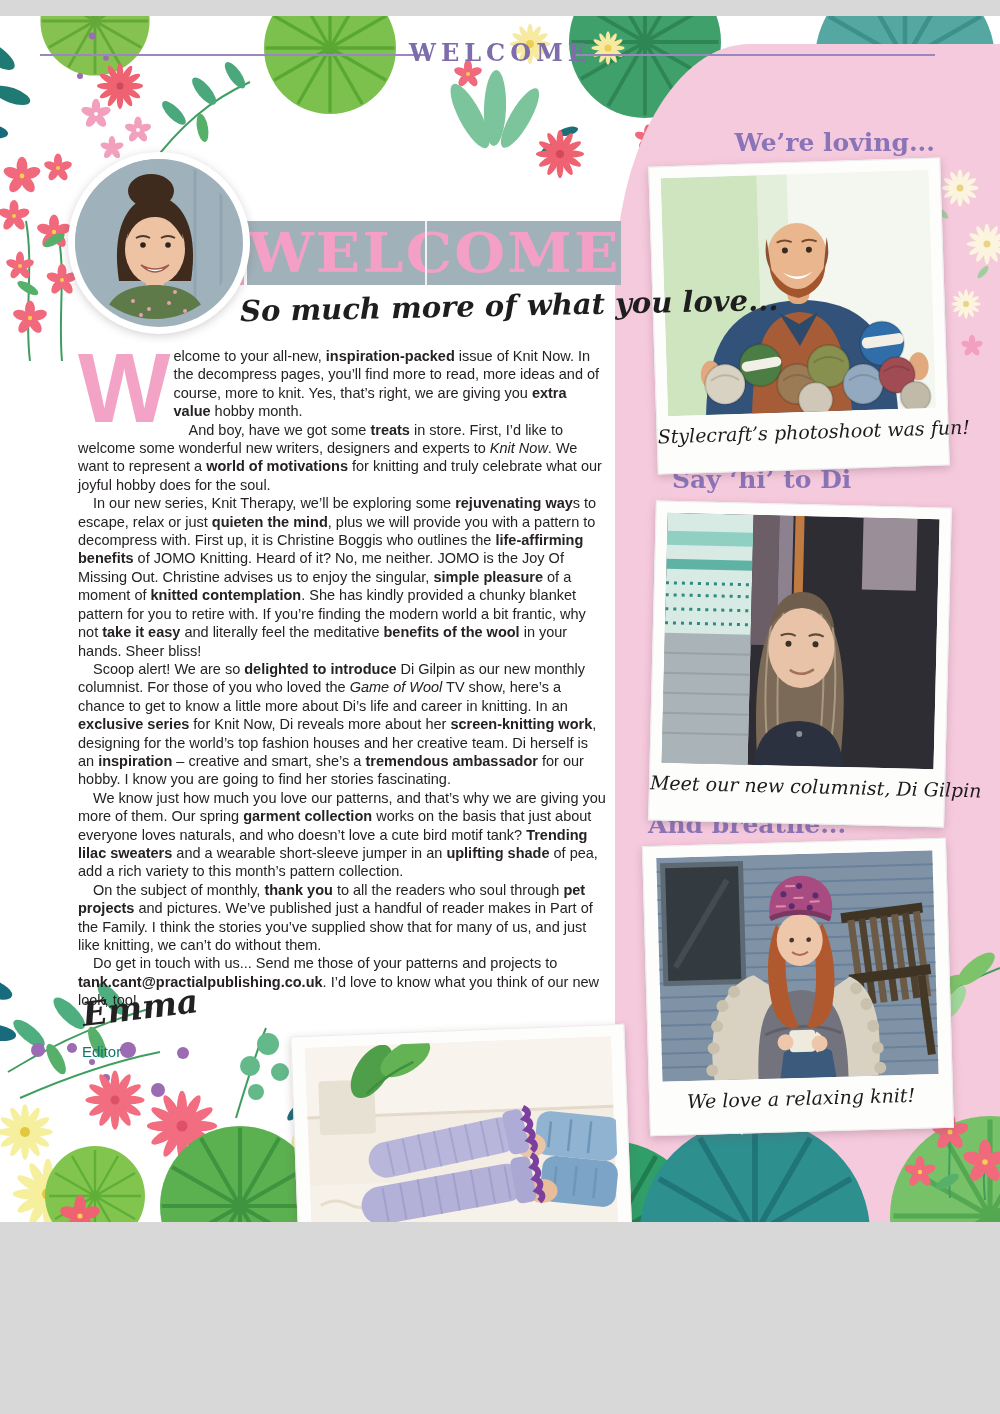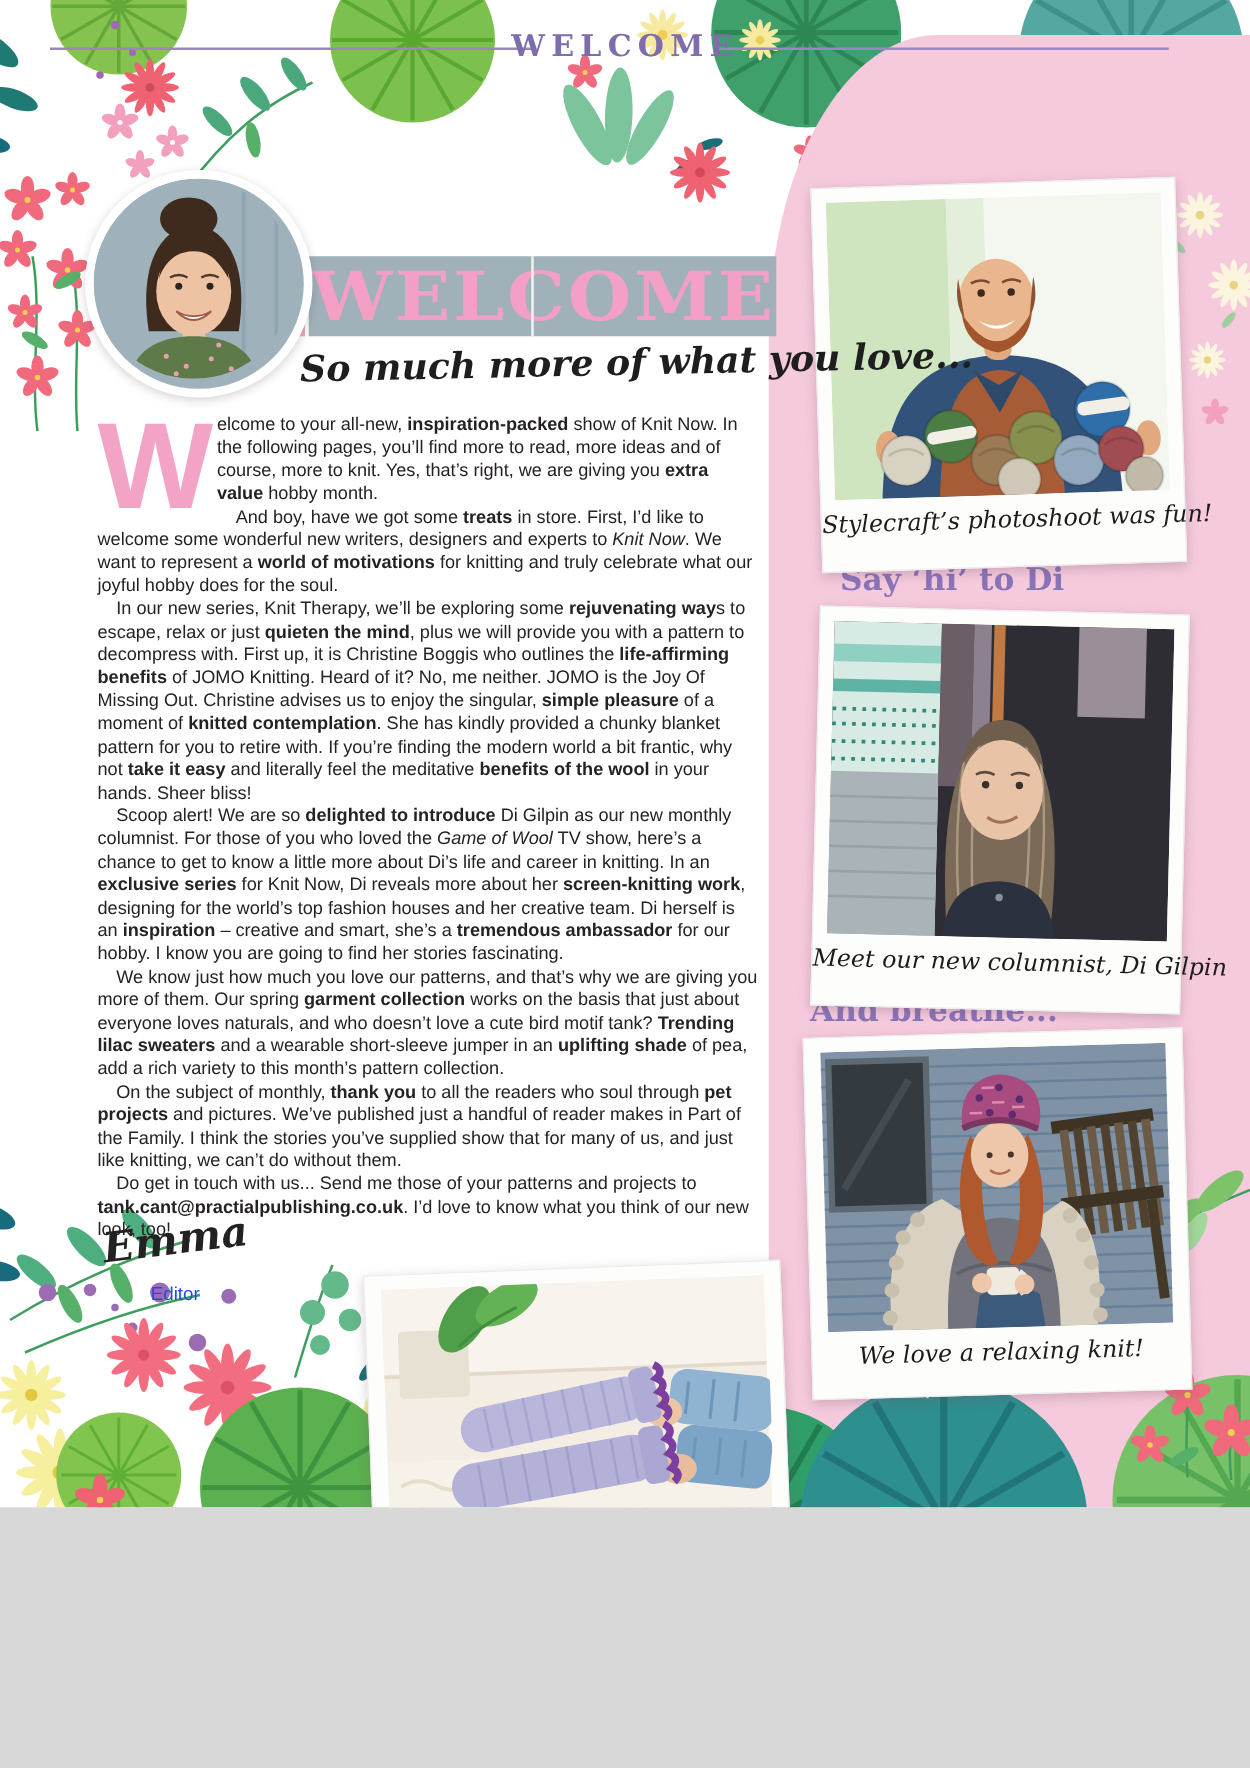--- a/index.html
+++ b/index.html
@@ -1,16 +1,16 @@
 <!DOCTYPE html>
 <html><head>
 <meta charset="utf-8">
 <style>
   html,body{margin:0;padding:0;background:#d8d8d8;}
-  .page{position:relative;width:1000px;height:1206px;margin:0 auto;background:#ffffff;overflow:hidden;
+  .page{position:relative;width:1000px;height:1206px;margin:16px auto;background:#ffffff;overflow:hidden;
         font-family:"Liberation Sans",sans-serif;}
   svg{display:block;}
   
   .florals-top{position:absolute;left:0;top:0;z-index:0;pointer-events:none;}
   .pink-panel{position:absolute;left:615px;top:28px;width:385px;height:1386px;background:#f6cadd;
               border-top-left-radius:135px 240px;z-index:1;}
   .florals-overpink{position:absolute;left:600px;top:30px;z-index:2;pointer-events:none;}
   .florals-bottom{position:absolute;left:0;bottom:0;z-index:2;pointer-events:none;}
   
   .rule{position:absolute;top:38px;height:2px;background:#9a87c0;z-index:3;}
@@ -34,21 +34,21 @@
            font-size:14.5px;line-height:18.4px;text-align:left;}
   .article p{margin:0;text-indent:15px;}
   .article p.p-first{text-indent:0;}
   .article b{font-weight:bold;}
   .article i{}
   .dropcap{float:left;font-family:"Liberation Sans",sans-serif;font-weight:bold;font-size:98px;line-height:76px;
            color:#f2a3c6;margin:3px 8px 0 0;letter-spacing:-5px;}
   .signature{position:absolute;left:82px;top:972px;z-index:3;}
   .sig-name{font-family:"DejaVu Serif",serif;font-style:italic;font-weight:bold;font-size:33px;color:#222;
             transform:rotate(-7deg);display:inline-block;}
-  .sig-role{margin-top:16px;font-size:15px;color:#1d4ed8;text-align:center;}
+  .sig-role{margin-top:16px;font-size:15px;color:#0f766e;}
   
   .side-heading{position:absolute;z-index:3;font-family:"DejaVu Serif",serif;font-weight:bold;font-size:25px;color:#8a74b8;}
   .h-loving{right:65px;top:112px;text-align:right;}
   .h-di{left:672px;top:449px;}
   .h-breathe{left:648px;top:794px;}
   .polaroid{position:absolute;background:#fdfdfc;z-index:3;box-shadow:0 3px 9px rgba(120,80,100,.3);
             border:1px solid #ececec;box-sizing:border-box;margin:0;}
   .polaroid .photo{margin:11px 11px 0 11px;}
   .polaroid figcaption{text-align:center;font-family:"DejaVu Serif",serif;font-style:italic;font-size:19px;
                        color:#1c1c1c;margin-top:9px;white-space:nowrap;}
@@ -219,34 +219,35 @@
   <div class="banner">
     <div class="banner-pinkbar"></div>
     <div class="banner-box">
       <span class="banner-title">WELCOME</span>
       <span class="banner-seam"></span>
     </div>
   </div>
   <div class="tagline">So much more of what you love...</div>
 
   <div class="article">
-    <p class="p-first"><span class="dropcap">W</span><span><span>elcome to your all-new, </span><b>inspiration-packed</b><span> show of Knit Now. In the following pages, you’ll find more to read, more ideas and of course, more to knit. Yes, that’s right, we are giving you </span><b>extra value</b><span> hobby month.</span></span></p>
+    <p class="p-first"><span class="dropcap">W</span><span><span>elcome to your all-new, </span><b>inspiration-packed</b><span> issue of Knit Now. In the decompress pages, you’ll find more to read, more ideas and of course, more to knit. Yes, that’s right, we are giving you </span><b>extra value</b><span> hobby month.</span></span></p>
     <p><span>And boy, have we got some </span><b>treats</b><span> in store. First, I’d like to welcome some wonderful new writers, designers and experts to </span><i>Knit Now</i><span>. We want to represent a </span><b>world of motivations</b><span> for knitting and truly celebrate what our joyful hobby does for the soul.</span></p>
     <p><span>In our new series, Knit Therapy, we’ll be exploring some </span><b>rejuvenating way</b><span>s to escape, relax or just </span><b>quieten the mind</b><span>, plus we will provide you with a pattern to decompress with. First up, it is Christine Boggis who outlines the </span><b>life-affirming benefits</b><span> of JOMO Knitting. Heard of it? No, me neither. JOMO is the Joy Of Missing Out. Christine advises us to enjoy the singular, </span><b>simple pleasure</b><span> of a moment of </span><b>knitted contemplation</b><span>. She has kindly provided a chunky blanket pattern for you to retire with. If you’re finding the modern world a bit frantic, why not </span><b>take it easy</b><span> and literally feel the meditative </span><b>benefits of the wool</b><span> in your hands. Sheer bliss!</span></p>
     <p><span>Scoop alert! We are so </span><b>delighted to introduce</b><span> Di Gilpin as our new monthly columnist. For those of you who loved the </span><i>Game of Wool</i><span> TV show, here’s a chance to get to know a little more about Di’s life and career in knitting. In an </span><b>exclusive series</b><span> for Knit Now, Di reveals more about her </span><b>screen-knitting work</b><span>, designing for the world’s top fashion houses and her creative team. Di herself is an </span><b>inspiration</b><span> – creative and smart, she’s a </span><b>tremendous ambassador</b><span> for our hobby. I know you are going to find her stories fascinating.</span></p>
     <p><span>We know just how much you love our patterns, and that’s why we are giving you more of them. Our spring </span><b>garment collection</b><span> works on the basis that just about everyone loves naturals, and who doesn’t love a cute bird motif tank? </span><b>Trending lilac sweaters</b><span> and a wearable short-sleeve jumper in an </span><b>uplifting shade</b><span> of pea, add a rich variety to this month’s pattern collection.</span></p>
     <p><span>On the subject of monthly, </span><b>thank you</b><span> to all the readers who soul through </span><b>pet projects</b><span> and pictures. We’ve published just a handful of reader makes in Part of the Family. I think the stories you’ve supplied show that for many of us, and just like knitting, we can’t do without them.</span></p>
     <p><span>Do get in touch with us... Send me those of your patterns and projects to </span><b>tank.cant@practialpublishing.co.uk</b><span>. I’d love to know what you think of our new look, too!</span></p>
   </div>
 
   <div class="signature">
     <span class="sig-name">Emma</span>
     <div class="sig-role">Editor</div>
   </div>
 
+  <div class="side-heading h-loving">We’re loving...</div>
   <div class="side-heading h-di">Say ‘hi’ to Di</div>
   <div class="side-heading h-breathe">And breathe...</div>
 
   <figure class="polaroid pol-1">
     <svg class="photo" width="268" height="238" viewBox="0 0 268 238">
       <rect width="268" height="238" fill="#f4f6f0"></rect>
       <rect width="96" height="238" fill="#cfe5c0"></rect>
         <rect x="96" width="30" height="238" fill="#e4efdb"></rect>
       <path d="M38 238 C42 160 70 128 134 126 C198 128 226 160 230 238 Z" fill="#33527a"></path>
       <path d="M84 238 C88 170 100 140 134 138 C168 140 180 170 184 238 Z" fill="#a65c36"></path>

